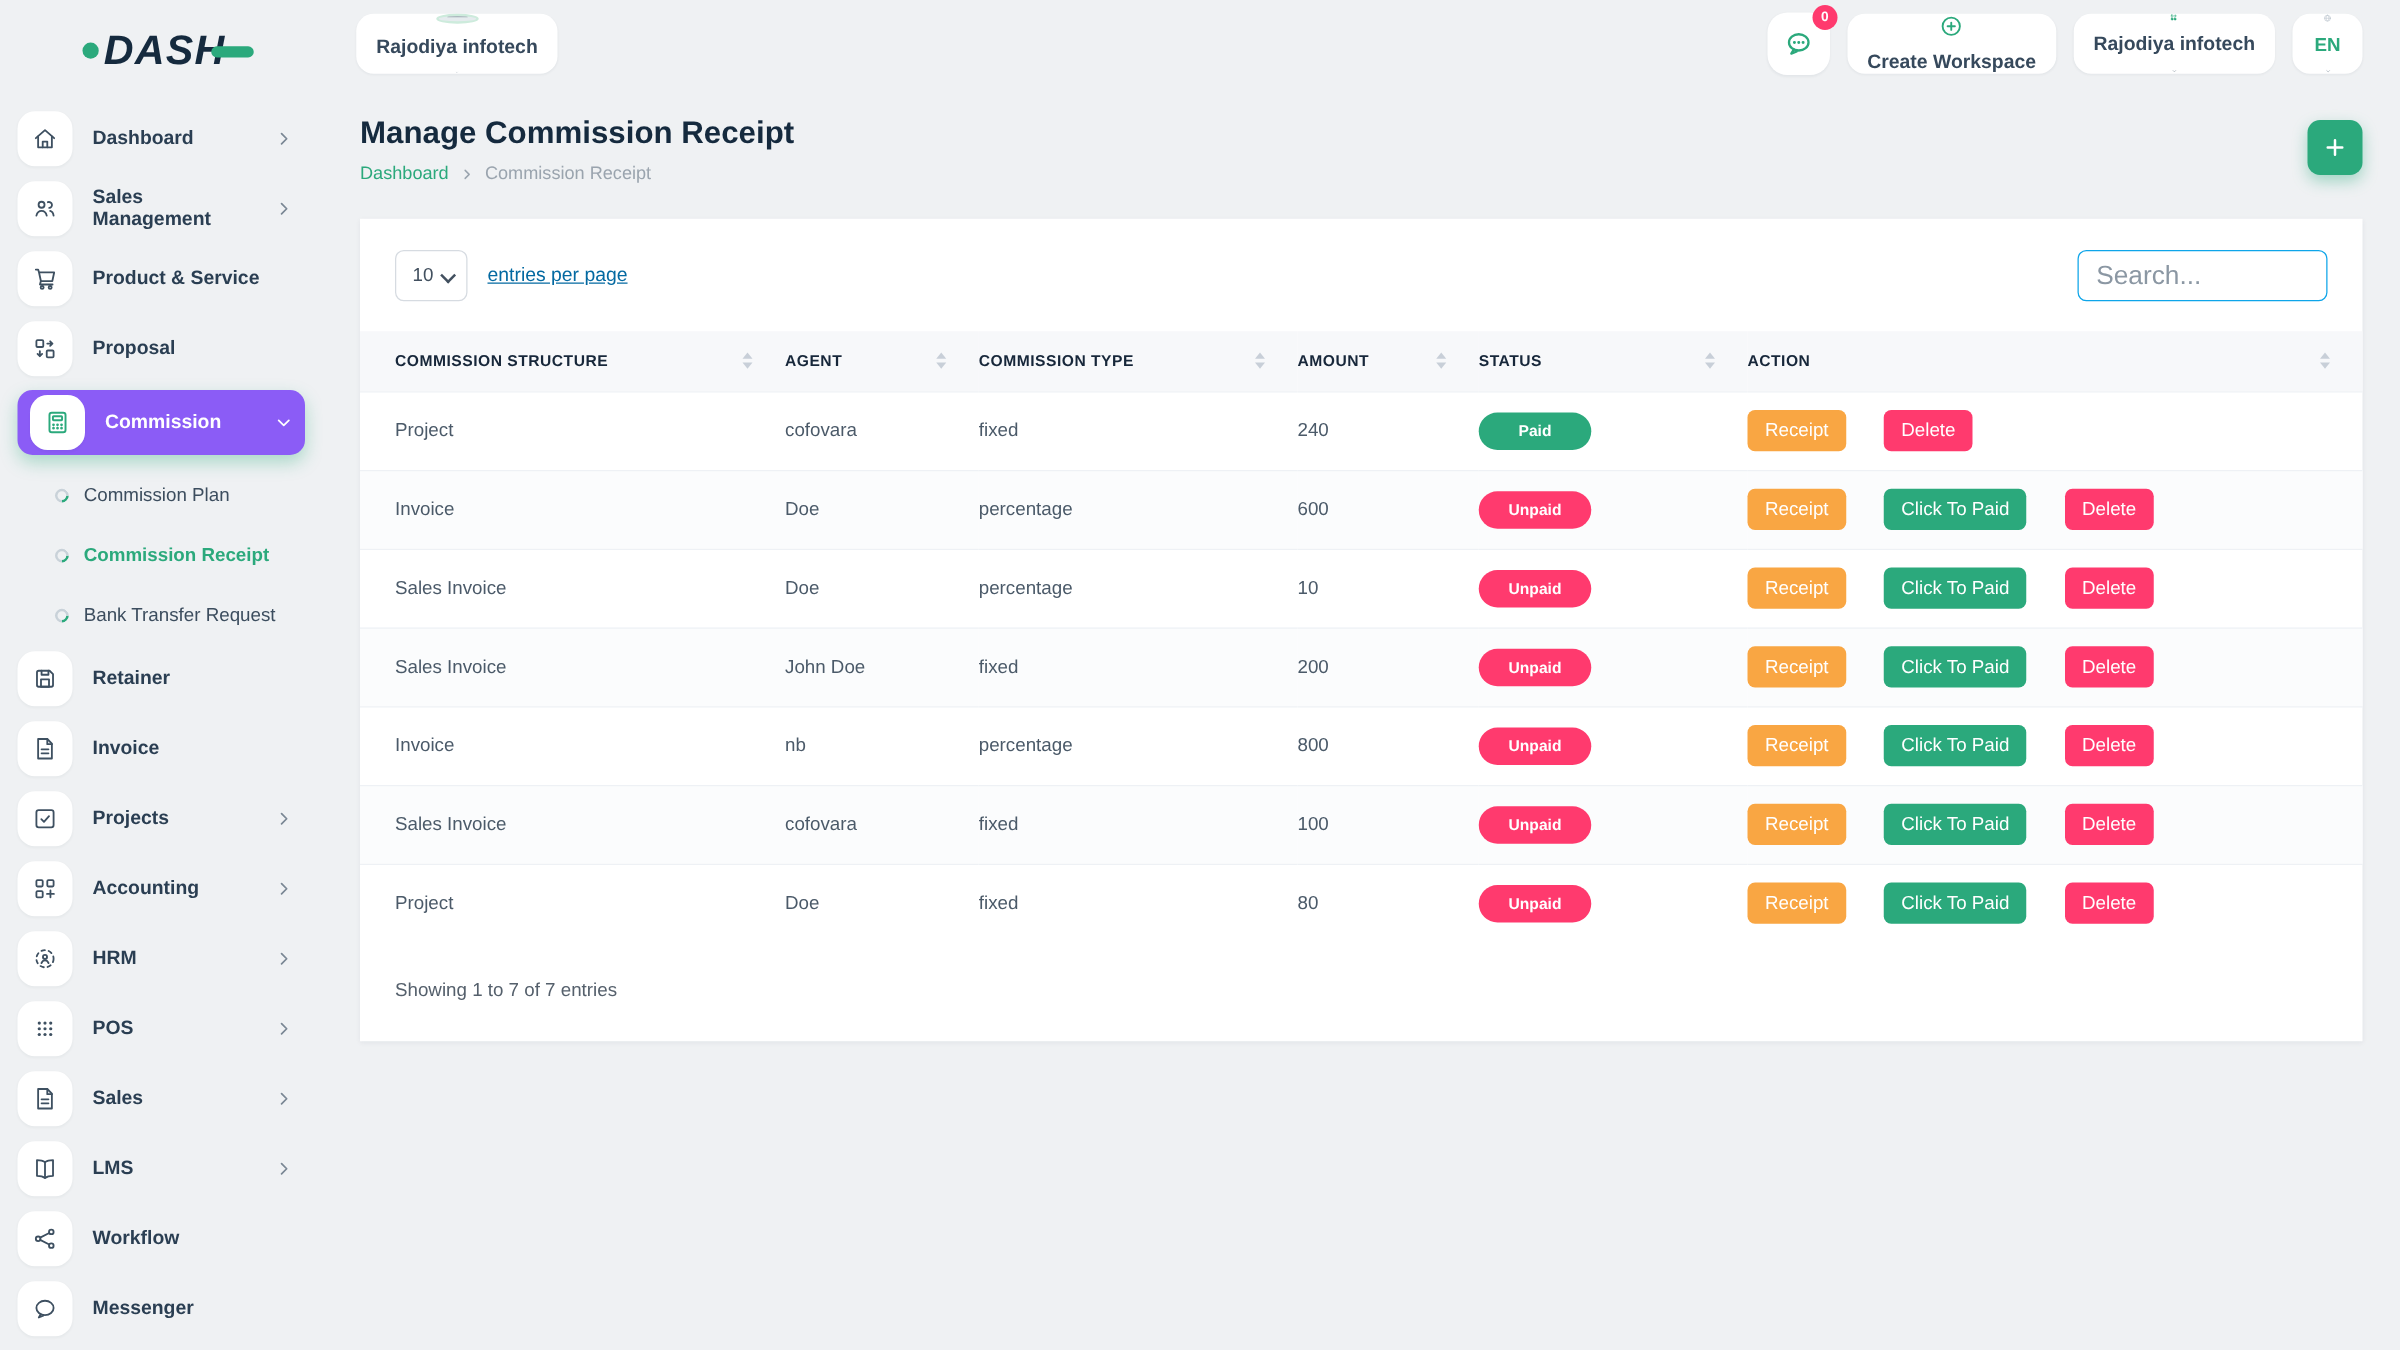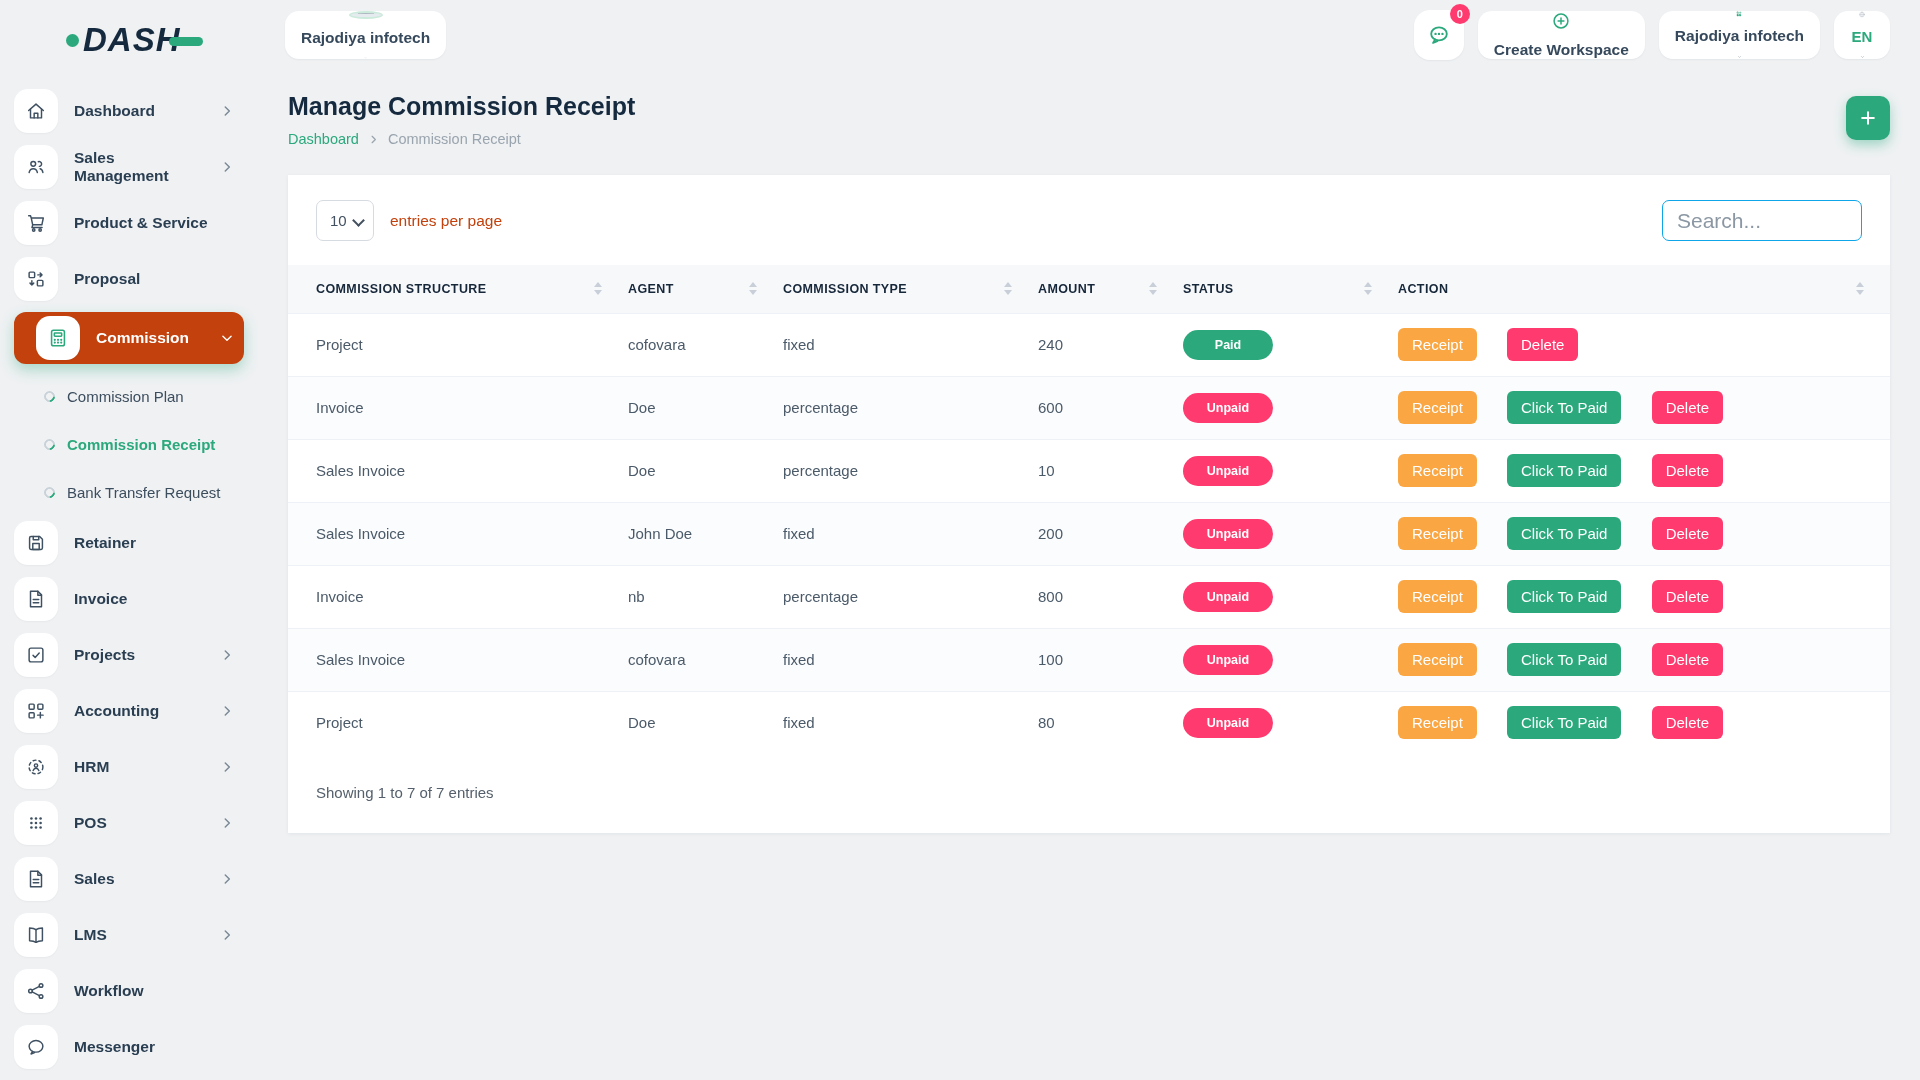--- a/index.html
+++ b/index.html
@@ -13,21 +13,21 @@
   
   .sidebar { position:absolute; left:0; top:0; width:258px; height:1080px; padding:14px 14px 0 14px; overflow:hidden; }
   .logo { margin:4px 0 26px 52px; display:flex; align-items:center; height:44px; position:relative; }
   .logo-dot { width:13px; height:13px; border-radius:50%; background:#2ba97c; margin-right:4px; }
   .logo-text { font-size:33px; font-weight:800; letter-spacing:1px; color:#152a3e; font-style:italic; }
   .logo-bar { width:34px; height:9px; border-radius:5px; background:#2ba97c; margin-left:-12px; margin-top:2px; }
   .nav-item { display:flex; align-items:center; gap:16px; height:46px; margin-bottom:10px; border-radius:14px; cursor:pointer; }
   .icon-box { width:44px; height:44px; min-width:44px; border-radius:14px; background:#ffffff; display:flex; align-items:center; justify-content:center; box-shadow:0 1px 2px rgba(20,40,60,.04); }
   .nav-label { font-size:15.5px; font-weight:600; color:#2a3e52; }
   .nav-chev { margin-left:auto; margin-right:10px; display:flex; }
-  .nav-item.active { background:#c2410c; height:52px; border-radius:12px; padding-left:22px; margin-top:2px; margin-bottom:12px; box-shadow:0 6px 14px rgba(43,169,124,.35); }
+  .nav-item.active { background:#8b5cf6; height:52px; border-radius:12px; padding-left:10px; margin-top:2px; margin-bottom:12px; box-shadow:0 6px 14px rgba(43,169,124,.35); }
   .nav-item.active .nav-label { color:#ffffff; }
   .submenu { margin:0 0 6px 0; }
   .sub-item { display:flex; align-items:center; gap:12px; height:40px; margin-bottom:8px; padding-left:30px; cursor:pointer; }
   .bullet { width:11px; height:11px; min-width:11px; border-radius:50%; border:2px solid #c9d2d9; border-bottom-color:#2ba97c; transform:rotate(-45deg); }
   .sub-label { font-size:15px; color:#3c4d5e; }
   .sub-item.active .sub-label { color:#2ba97c; font-weight:700; }
 
   
   .topbar { position:absolute; left:258px; right:0; top:0; height:70px; display:flex; align-items:center; padding:0 30px 0 27px; }
   .pill { display:flex; align-items:center; background:#ffffff; border-radius:14px; height:48px; padding:0 16px; gap:10px; cursor:pointer; box-shadow:0 1px 2px rgba(20,40,60,.05);flex-direction:column; }
@@ -46,21 +46,21 @@
   .bc-link { font-size:14.5px; color:#2ba97c; cursor:pointer; }
   .bc-current { font-size:14.5px; color:#9aa4ae; }
   .add-btn { width:44px; height:44px; border:none; border-radius:10px; background:#2ba97c; color:#fff; display:flex; align-items:center; justify-content:center; cursor:pointer; box-shadow:0 5px 12px rgba(43,169,124,.4); margin-top:4px; }
 
   .card { margin-top:28px; background:#ffffff; border-radius:0; box-shadow:0 1px 4px rgba(20,40,60,.06); padding-bottom:26px; }
   .card-controls { display:flex; align-items:center; justify-content:space-between; padding:25px 28px 24px 28px; }
   .left-controls { display:flex; align-items:center; gap:16px; }
   .select-wrap { position:relative; }
   .select-wrap select { appearance:none; -webkit-appearance:none; width:58px; height:41px; border:1px solid #d6dbe1; border-radius:7px; background:#fff; font-size:15px; color:#42505f; padding:0 0 0 13px; font-family:inherit; cursor:pointer; }
   .select-wrap::after { content:""; position:absolute; right:11px; top:16px; width:7px; height:7px; border-right:2px solid #42505f; border-bottom:2px solid #42505f; transform:rotate(45deg); pointer-events:none; }
-  .entries-label { font-size:15.5px; color:#c2410c; }
+  .entries-label { font-size:15.5px; color:#0369a1;text-decoration:underline; }
   .search-input { width:200px; height:41px; border:1px solid #0ea5e9; border-radius:7px; padding:0 14px; font-size:21px; color:#000000; font-family:inherit; background:#fff; }
   .search-input::placeholder { color:#8b97a3; }
 
   table { width:100%; border-collapse:collapse; }
   thead th { background:#f7f8fa; height:48px; text-align:left; font-size:12.5px; font-weight:700; color:#17273a; letter-spacing:.4px; }
   th .th-inner { display:flex; align-items:center; justify-content:space-between; padding-right:26px; }
   .sort { display:inline-flex; flex-direction:column; gap:3px; }
   .sort .up { width:0; height:0; border:4px solid transparent; border-bottom:5px solid #c8cfd8; }
   .sort .dn { width:0; height:0; border:4px solid transparent; border-top:5px solid #c8cfd8; }
   .col-structure { width:340px; padding-left:28px; }

